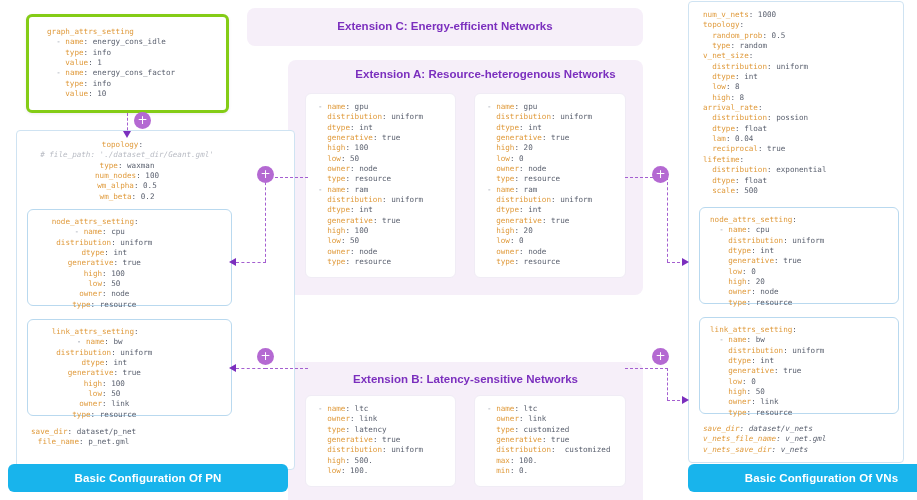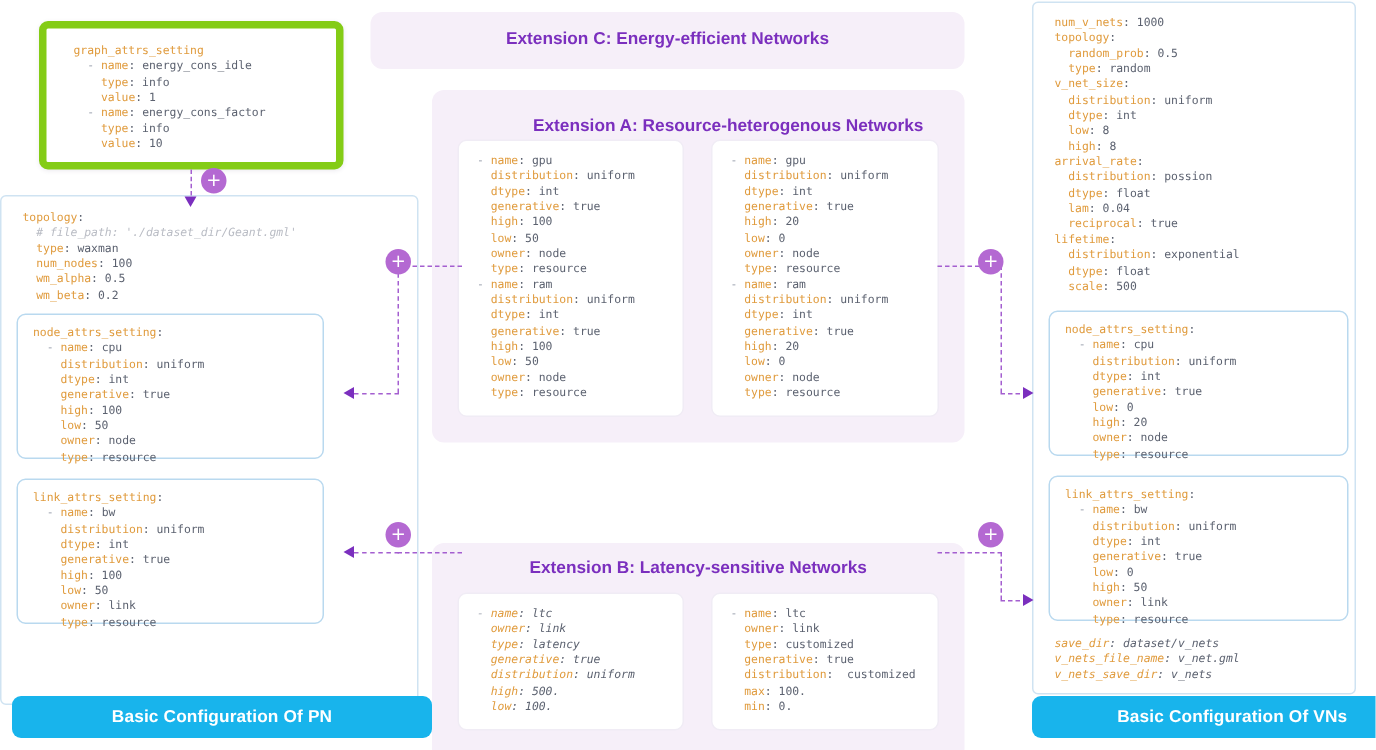--- a/index.html
+++ b/index.html
@@ -25,21 +25,21 @@
   .d  { color: #9aa0ad; }      
   .cm { color: #b9bcc4; font-style: italic; } 
 
   
   .side-panel {
     position: absolute;
     background: #ffffff;
     border: 1px solid #cfe3f2;
     border-radius: 4px;
   }
-  #panel-pn  { left: 0;  top: 130px; width: 279px; height: 340px; }
+  #panel-pn  { left: 16px;  top: 130px; width: 279px; height: 340px; text-align: center; }
   #panel-vn  { left: 688px; top: 1px;  width: 216px; height: 462px; }
 
   .banner {
     position: absolute;
     background: #18b4ec;
     border-radius: 6px;
     color: #ffffff;
     font-size: 11.5px;
     font-weight: bold;
     display: flex;
@@ -47,21 +47,21 @@
     justify-content: center;
     letter-spacing: .1px;
   }
   #banner-pn { left: 8px;  top: 464px; width: 280px; height: 28px; }
   #banner-vn { left: 688px; top: 464px; width: 267px; height: 28px; }
 
   
   .float-card {
     position: absolute;
     background: #ffffff;
-    border: 5px solid #84cc16;
+    border: 3px solid #84cc16;
     border-radius: 6px;
     box-shadow: 0 1px 3px rgba(80,60,110,.10);
   }
   #card-graph-attrs { left: 26px; top: 14px; width: 203px; height: 99px; }
 
   
   .sub-box {
     position: absolute;
     background: #ffffff;
     border: 1px solid #b9d9ef;
@@ -80,21 +80,21 @@
 
   .ext-title {
     position: absolute;
     left: 0; right: 0;
     text-align: center;
     color: #7b2fbe;
     font-size: 11.5px;
     font-weight: bold;
   }
   #ext-c .ext-title { top: 12px; }
-  #ext-a .ext-title { top: 18px; margin-left: 40px; }
+  #ext-a .ext-title { top: 8px; margin-left: 40px; }
   #ext-b .ext-title { top: 11px; }
 
   .ext-card {
     position: absolute;
     background: #ffffff;
     border-radius: 6px;
     border: 1px solid #f0ecf5;
   }
 
   
@@ -171,21 +171,21 @@
   <span class="k">generative</span><span class="v">: true</span>
   <span class="k">high</span><span class="v">: 20</span>
   <span class="k">low</span><span class="v">: 0</span>
   <span class="k">owner</span><span class="v">: node</span>
   <span class="k">type</span><span class="v">: resource</span></div>
     </div>
   </div>
 
   <div class="ext-panel" id="ext-b">
     <div class="ext-title">Extension B: Latency-sensitive Networks</div>
-    <div class="ext-card" style="left:17px; top:33px; width:151px; height:92px;font-style:italic;">
+    <div class="ext-card" style="left:17px; top:33px; width:151px; height:92px;">
       <div class="code" style="position:absolute; left:12px; top:8px;"><span class="d">- </span><span class="k">name</span><span class="v">: ltc</span>
   <span class="k">owner</span><span class="v">: link</span>
   <span class="k">type</span><span class="v">: latency</span>
   <span class="k">generative</span><span class="v">: true</span>
   <span class="k">distribution</span><span class="v">: uniform</span>
   <span class="k">high</span><span class="v">: 500.</span>
   <span class="k">low</span><span class="v">: 100.</span></div>
     </div>
     <div class="ext-card" style="left:186px; top:33px; width:152px; height:92px;">
       <div class="code" style="position:absolute; left:12px; top:8px;"><span class="d">- </span><span class="k">name</span><span class="v">: ltc</span>
@@ -233,20 +233,22 @@
   <span class="d">- </span><span class="k">name</span><span class="v">: bw</span>
     <span class="k">distribution</span><span class="v">: uniform</span>
     <span class="k">dtype</span><span class="v">: int</span>
     <span class="k">generative</span><span class="v">: true</span>
     <span class="k">high</span><span class="v">: 100</span>
     <span class="k">low</span><span class="v">: 50</span>
     <span class="k">owner</span><span class="v">: link</span>
     <span class="k">type</span><span class="v">: resource</span></div>
     </div>
 
+    <div class="code" style="position:absolute; left:14px; top:296px;"><span class="k">save_dir</span><span class="v">: dataset/p_net</span>
+<span class="k">file_name</span><span class="v">: p_net.gml</span></div>
   </div>
   <div class="banner" id="banner-pn">
     <span>Basic Configuration Of PN</span>
   </div>
 
   <div class="side-panel" id="panel-vn">
     <div class="code" style="position:absolute; left:14px; top:8px;"><span class="k">num_v_nets</span><span class="v">: 1000</span>
 <span class="k">topology</span><span class="v">:</span>
   <span class="k">random_prob</span><span class="v">: 0.5</span>
   <span class="k">type</span><span class="v">: random</span>

